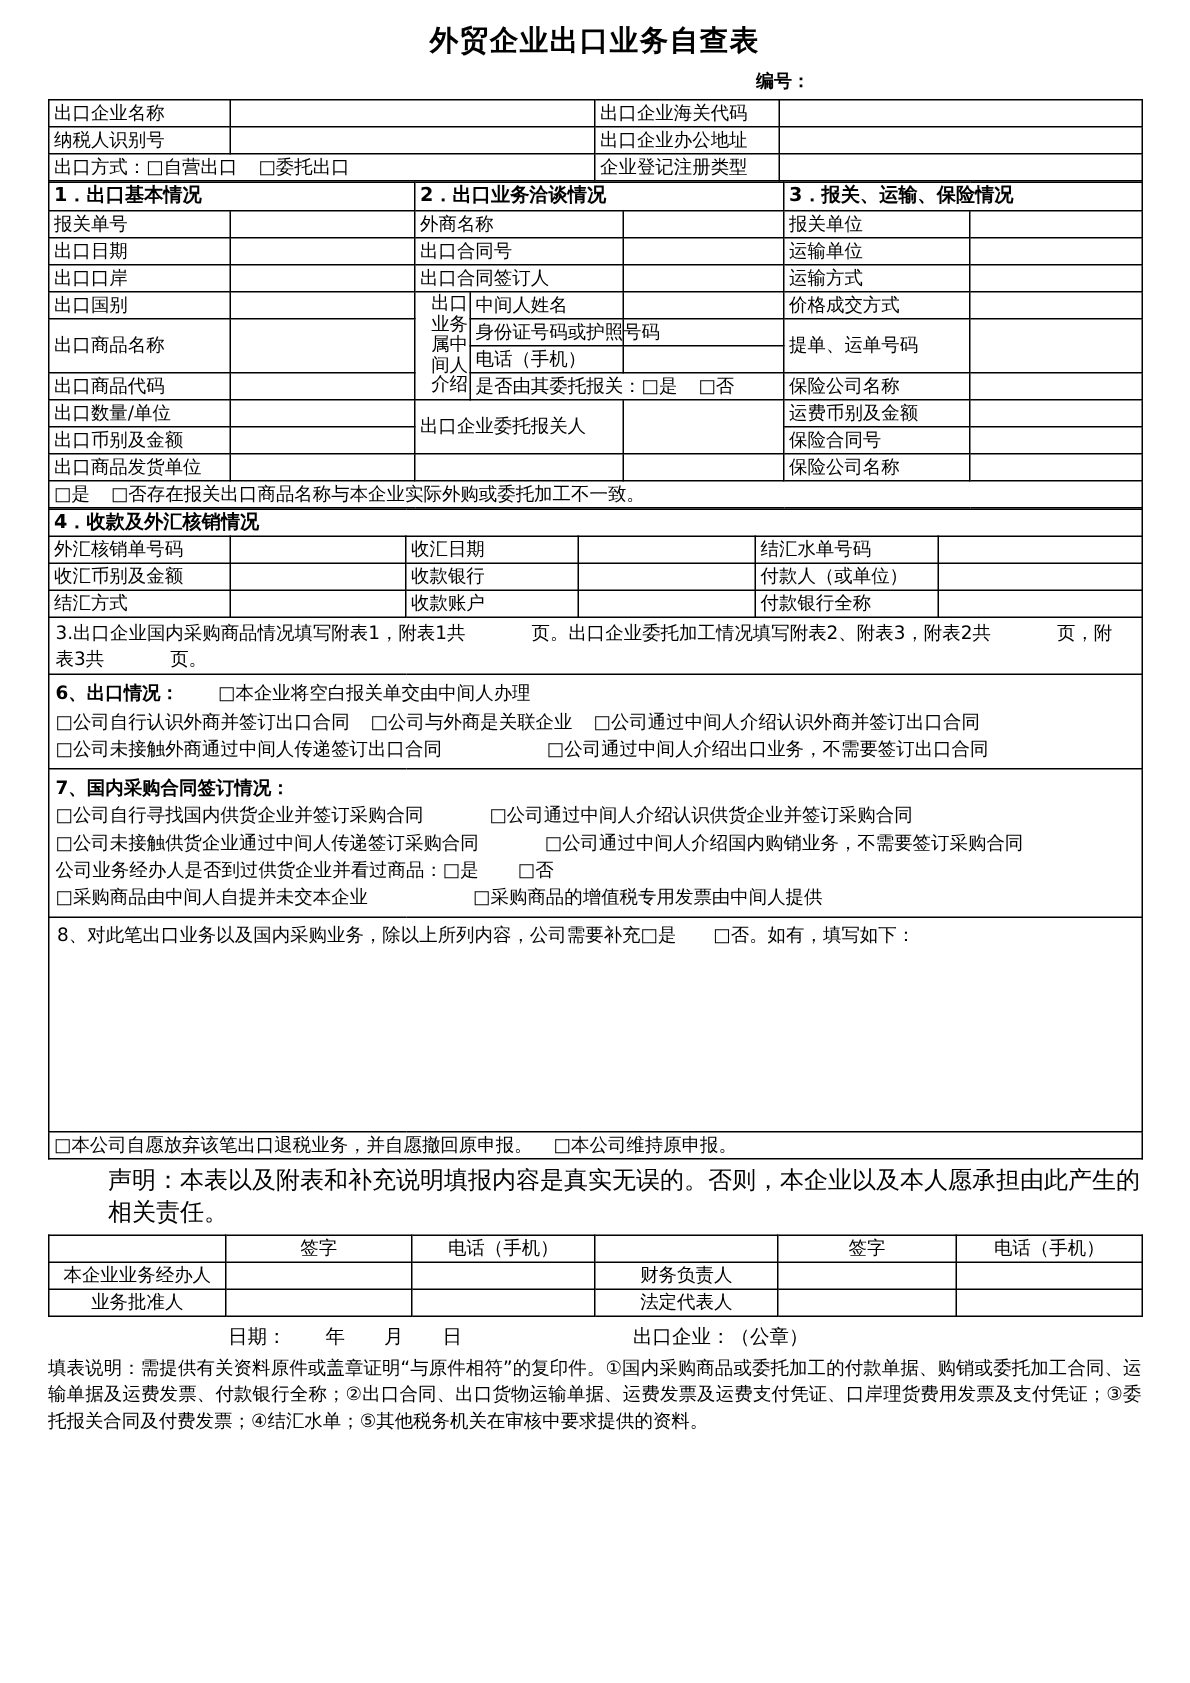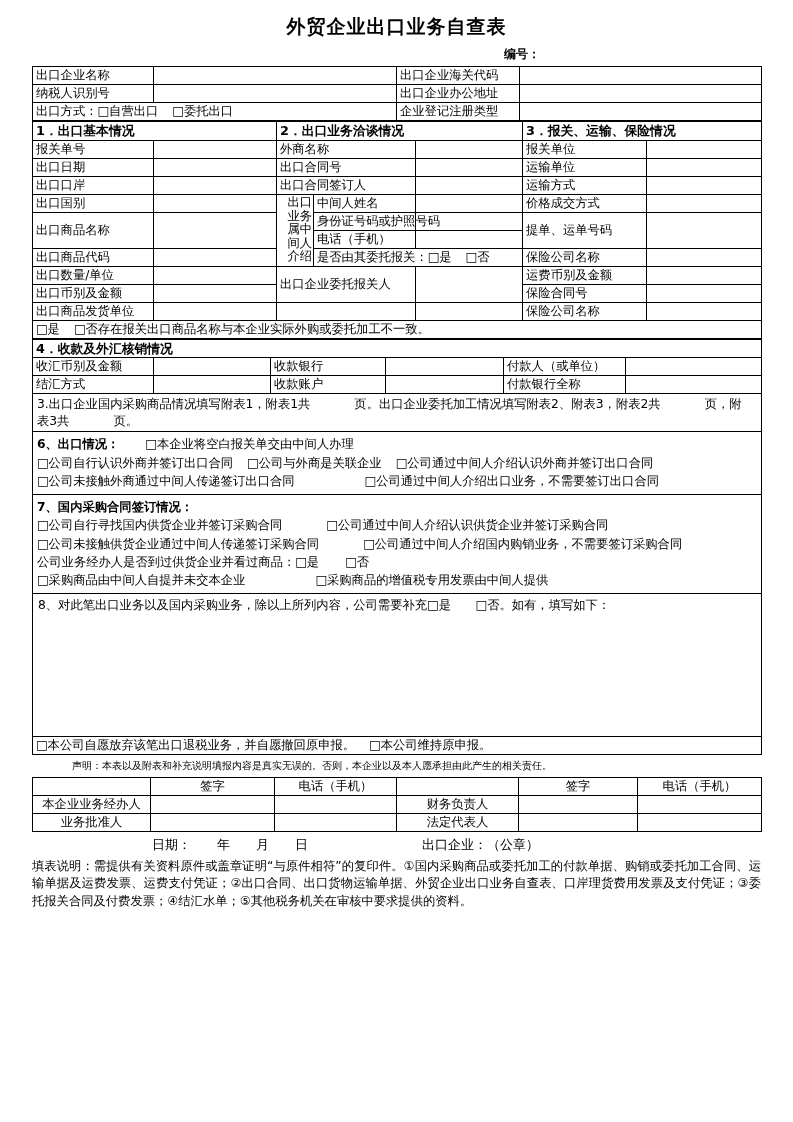--- a/index.html
+++ b/index.html
@@ -38,21 +38,21 @@
   .ctr{text-align:center;}
   .freebox{padding:3px 4px;line-height:1.5;font-size:12.3px;}
   .freebox .ln{display:block;white-space:nowrap;}
   .b{font-weight:bold;}
   .cbx{font-family:"DejaVu Sans",sans-serif;}
   .sp2{display:inline-block;width:14px;}
   .sp3{display:inline-block;width:26px;}
   .sp4{display:inline-block;width:44px;}
   .sp6{display:inline-block;width:70px;}
   .note5{padding:2px 4px;font-size:12.3px;line-height:1.35;}
-  .decl{font-size:10px;padding:4px 0 4px 40px;}
+  .decl{font-size:16px;padding:4px 0 4px 40px;}
   .datesrow{font-size:13px;padding:4px 0 2px 120px;}
   .footnote{font-size:12.3px;line-height:1.42;padding-top:2px;text-align:justify;}
   .bigbox{height:140px;vertical-align:top;}
 </style>
 </head>
 <body>
 
 <div class="page">
 
   <div class="doc-title">外贸企业出口业务自查表</div>
@@ -198,20 +198,28 @@
       <col style="width:115px">
         <col style="width:118px">
       <col style="width:122px">
         <col style="width:136px">
     </colgroup>
     <tbody>
       <tr>
         <td class="hdr" colspan="6">4．收款及外汇核销情况</td>
       </tr>
       <tr>
+        <td class="lbl">外汇核销单号码</td>
+        <td></td>
+        <td class="lbl">收汇日期</td>
+        <td></td>
+        <td class="lbl">结汇水单号码</td>
+        <td></td>
+      </tr>
+      <tr>
         <td class="lbl">收汇币别及金额</td>
         <td></td>
         <td class="lbl">收款银行</td>
         <td></td>
         <td class="lbl">付款人（或单位）</td>
         <td></td>
       </tr>
       <tr>
         <td class="lbl">结汇方式</td>
         <td></td>
@@ -294,15 +302,15 @@
         <td></td>
         <td></td>
       </tr>
     </tbody>
   </table>
 
   <div class="datesrow">
     <span>日期：</span><span class="sp3"></span><span>年</span><span class="sp3"></span><span>月</span><span class="sp3"></span><span>日</span><span class="sp6"></span><span class="sp4"></span><span>出口企业：（公章）</span>
   </div>
 
-  <div class="footnote">填表说明：需提供有关资料原件或盖章证明“与原件相符”的复印件。①国内采购商品或委托加工的付款单据、购销或委托加工合同、运输单据及运费发票、运费支付凭证；②出口合同、出口货物运输单据、外贸企业出口业务自查表、口岸理货费用发票及支付凭证；③委托报关合同及付费发票；④结汇水单；⑤其他税务机关在审核中要求提供的资料。</div>
+  <div class="footnote">填表说明：需提供有关资料原件或盖章证明“与原件相符”的复印件。①国内采购商品或委托加工的付款单据、购销或委托加工合同、运输单据及运费发票、付款银行全称；②出口合同、出口货物运输单据、运费发票及运费支付凭证、口岸理货费用发票及支付凭证；③委托报关合同及付费发票；④结汇水单；⑤其他税务机关在审核中要求提供的资料。</div>
 
 </div>
 
 </body></html>

